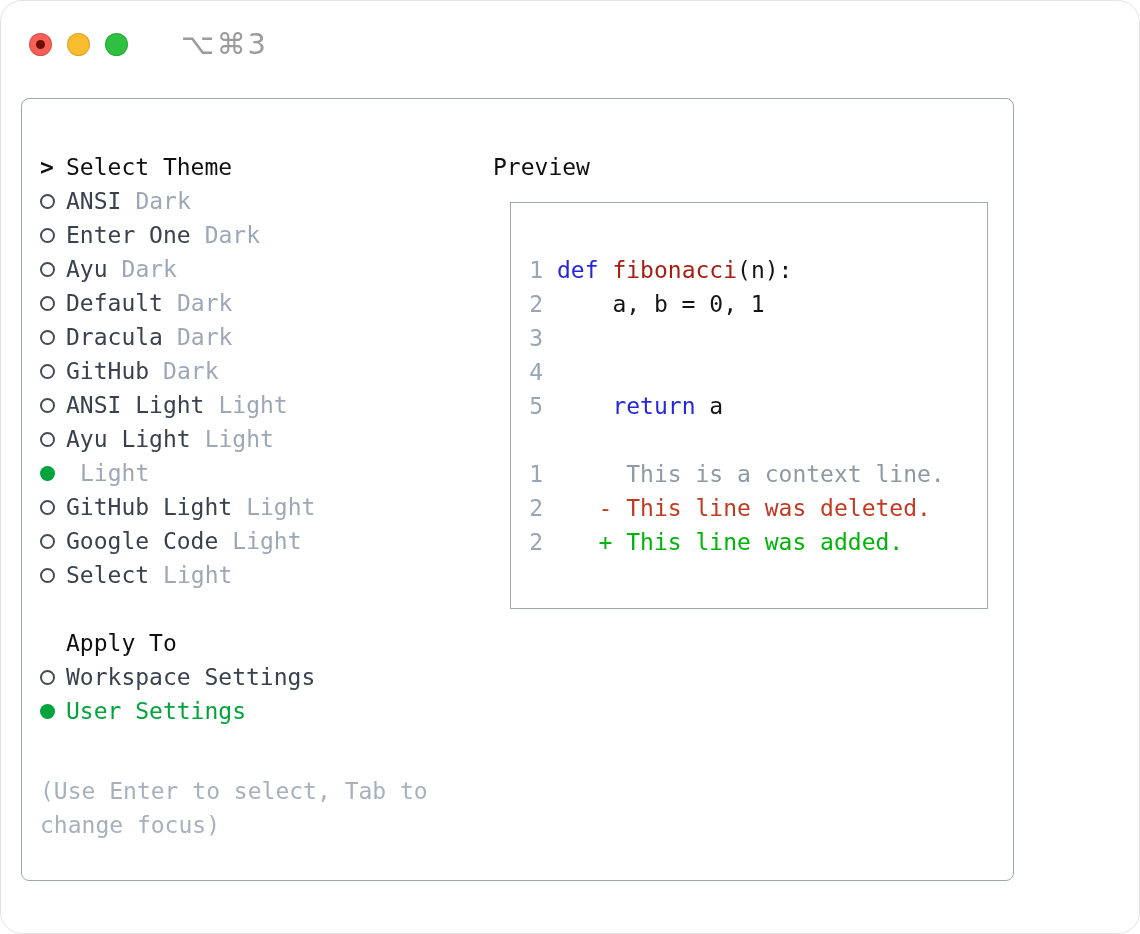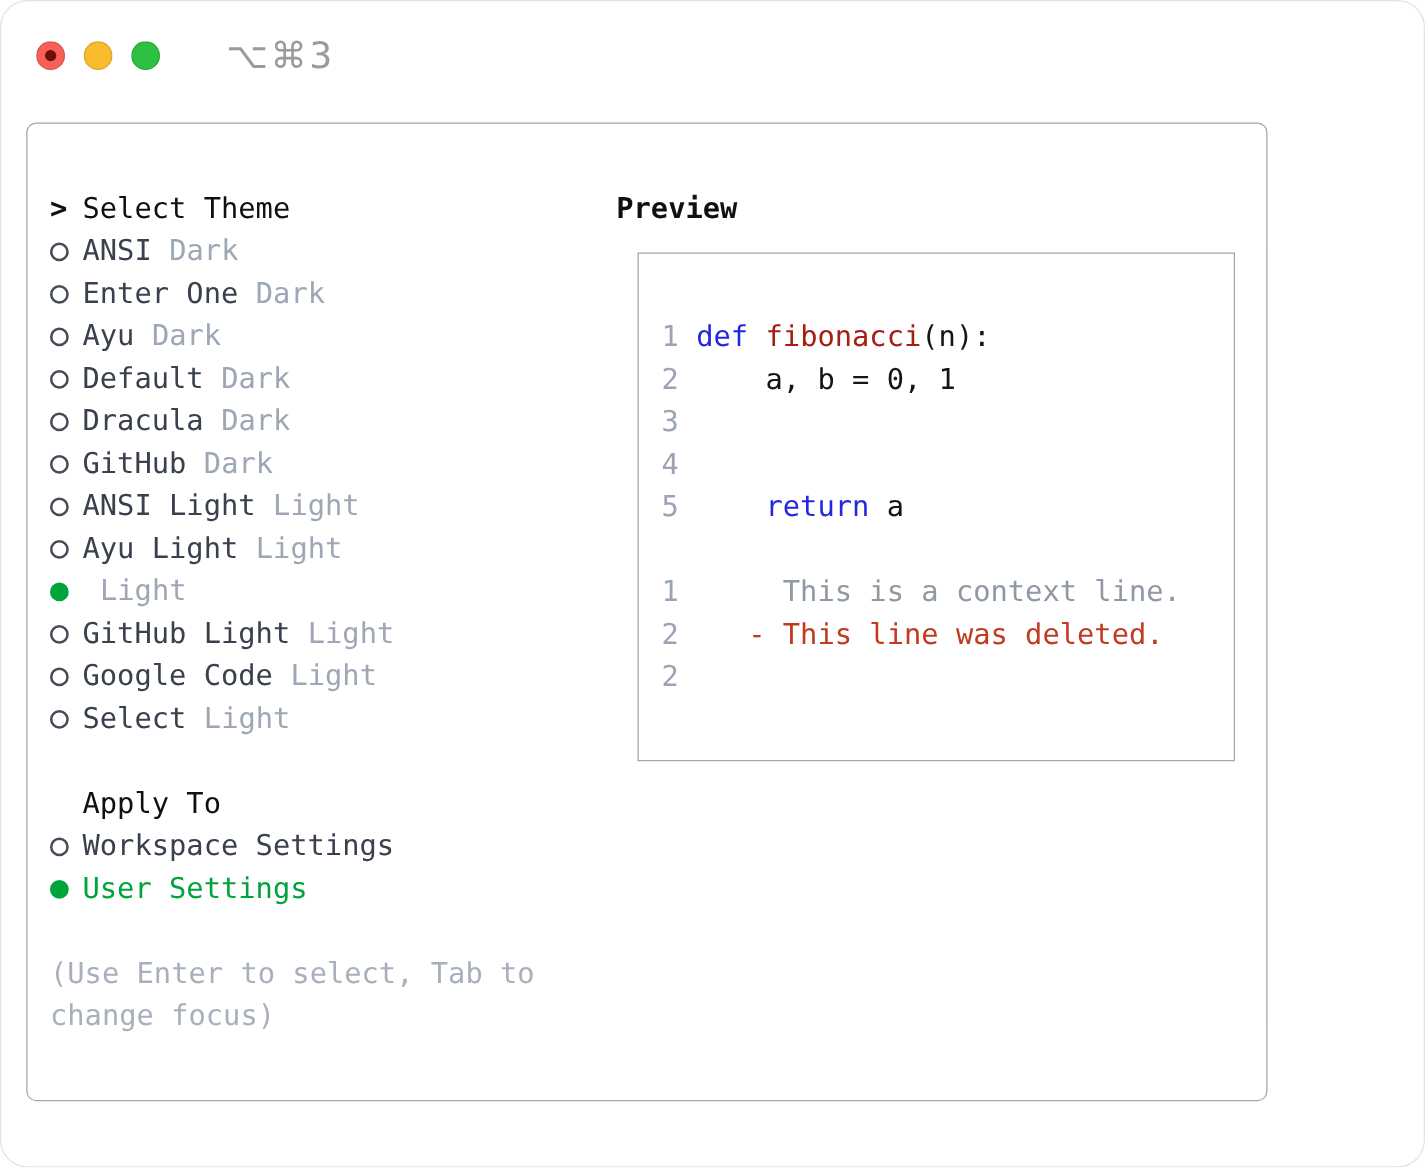--- a/index.html
+++ b/index.html
@@ -32,23 +32,23 @@
   .cursorbox{display:inline-block;width:26px;flex:0 0 26px;font-weight:bold;color:var(--ink)}
   .ptitle{font-weight:normal;color:var(--ink)}
   .ptitle2{color:var(--ink)}
   .marker{width:15px;height:15px;flex:0 0 15px;margin-right:11px;border-radius:50%}
   .dot-off{border:2px solid var(--circle)}
   .dot-on{background:var(--green)}
   .iname{color:var(--item)}
   .iname.sel{color:var(--green)}
   .itag{color:var(--tag);margin-left:14px}
   .spacer{height:34px}
-  .hint{width:30ch;color:var(--hint);line-height:34px;margin-top:0}
+  .hint{width:30ch;color:var(--hint);line-height:34px;margin-top:12px}
   
-  .preview-title{position:absolute;left:471px;top:51px;height:34px;line-height:34px;font-weight:bold;color:var(--ink)}
+  .preview-title{position:absolute;left:471px;top:51px;height:34px;line-height:34px;font-weight:normal;color:var(--ink)}
   .preview-box{position:absolute;left:488px;top:103px;width:478px;height:407px;border:1.5px solid var(--frame);background:#fff;padding:50px 10px 0 18px;overflow:hidden}
   .pline{display:flex;height:34px;line-height:34px}
   .lnum{width:14px;flex:0 0 14px;text-align:right;margin-right:14px;color:var(--lnum)}
   .codeseg{white-space:pre;color:#151515}
   .c-kw{color:var(--kw)}
   .c-fn{color:var(--fn)}
   .c-pl{color:#151515}
   .c-ctx{color:var(--ctx)}
   .c-del{color:var(--del)}
   .c-add{color:var(--add)}
@@ -127,18 +127,19 @@
           <div class="pline">
             <span class="lnum">1</span>
             <span class="codeseg"><span class="c-ctx">     This is a context line.</span></span>
           </div>
           <div class="pline">
             <span class="lnum">2</span>
             <span class="codeseg"><span class="c-del">   - This line was deleted.</span></span>
           </div>
           <div class="pline">
             <span class="lnum">2</span>
+            <span class="codeseg"><span class="c-add">   + This line was added.</span></span>
           </div>
         </div>
     </div>
 
   </div>
 </div>
 
 </body></html>

